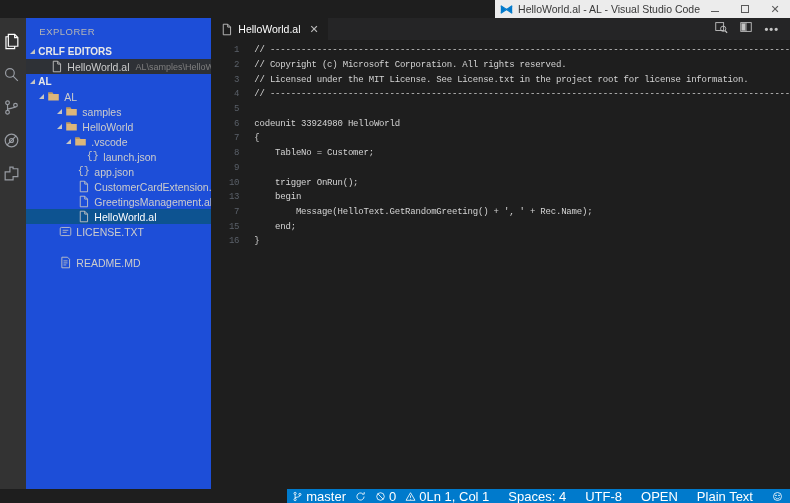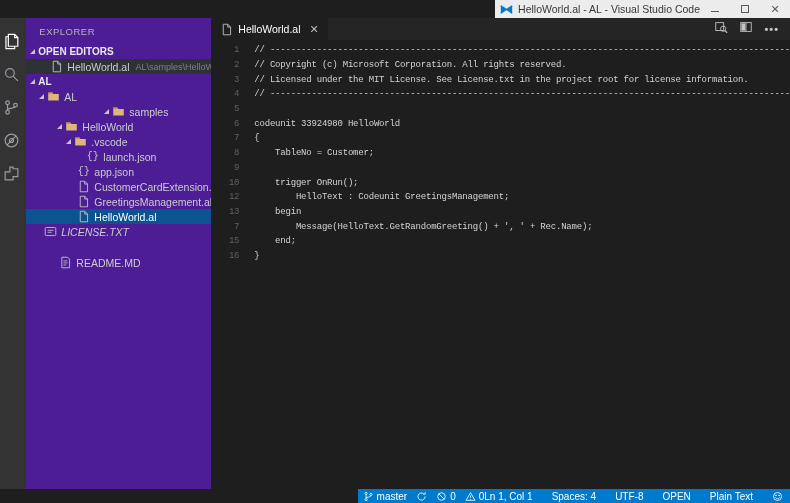--- a/index.html
+++ b/index.html
@@ -24,21 +24,21 @@
 
   
   .main { flex:1; display:flex; min-height:0; }
 
   
   .activitybar { width:30px; background:#333333; padding-top:7px; display:flex; flex-direction:column; align-items:center; flex:none; }
   .ab-item { width:30px; height:33px; display:flex; align-items:center; justify-content:center; }
   .ab-item svg { width:19px; height:19px; }
 
   
-  .sidebar { width:185px; background:#4c1d95; color:#cccccc; flex:none; overflow:hidden; }
+  .sidebar { width:185px; background:#1d4ed8; color:#cccccc; flex:none; overflow:hidden; }
   .sidebar-title { font-size:9.5px; color:#b5b5b5; letter-spacing:.5px; padding:8px 0 7px 13px; height:26px; }
   .section-header { height:15px; display:flex; align-items:center; padding-left:4px; font-size:10px; font-weight:bold; color:#e8e8e8; cursor:pointer; }
   .row { height:15px; display:flex; align-items:center; font-size:10.5px; cursor:pointer; white-space:nowrap; }
   .row.selected { background:#0d5391; color:#ffffff; }
   .row.open-ed { background:#2e3136; }
   .twisty { width:0; height:0; border-left:5px solid transparent; border-bottom:5px solid #c5c5c5; margin-right:3px; flex:none; }
   .twisty.space { border:none; width:8px; }
   .ficon { width:13px; height:13px; margin-right:4px; flex:none; display:flex; align-items:center; justify-content:center; }
   .ficon svg { width:13px; height:13px; }
   .ficon .brace { font-family:"Liberation Mono", monospace; font-size:10px; color:#c5c5c5; line-height:1; }
@@ -53,21 +53,21 @@
   .editor-actions { margin-left:auto; display:flex; align-items:center; gap:11px; padding-right:11px; }
   .editor-actions svg { width:14px; height:14px; }
   .ellipsis { color:#c5c5c5; font-size:11px; letter-spacing:1px; font-weight:bold; }
 
   .code { flex:1; padding-top:3px; font-family:"Liberation Mono","DejaVu Sans Mono",monospace; font-size:9px; letter-spacing:-0.2px; overflow:hidden; }
   .code-row { height:14.7px; display:flex; align-items:center; }
   .ln { width:28px; text-align:right; color:#5a6069; flex:none; }
   .code-text { padding-left:15px; white-space:pre; color:#d4d4d4; }
 
   
-  .statusbar { height:14px; background:#007acc; color:#ffffff; display:flex; align-items:center; font-size:10px; padding:0 7px 0 5px; flex:none; }
+  .statusbar { height:14px; background:#007acc; color:#ffffff; display:flex; align-items:center; font-size:13px; padding:0 7px 0 5px; flex:none; }
   .sb-left { display:flex; align-items:center; gap:9px; }
   .sb-right { margin-left:auto; display:flex; align-items:center; gap:19px; }
   .sb-item { display:flex; align-items:center; gap:3px; cursor:pointer; white-space:nowrap; }
   .sb-item svg { width:11px; height:11px; }
 </style>
 </head>
 <body>
 
 <div class="window">
 
@@ -127,21 +127,21 @@
             <path d="M4 10v10h10v-4h6V6h-6V4h-4v6z"></path>
           </svg>
         </div>
       </div>
 
     <div class="sidebar">
       <div class="sidebar-title">EXPLORER</div>
 
       <div class="section-header">
         <span class="twisty"></span>
-        <span>OPEN EDITORS</span>
+        <span>CRLF EDITORS</span>
       </div>
       <div id="open-editors">
           <div class="row open-ed" style="padding-left: 24px;">
             <span class="ficon">
               <svg viewBox="0 0 16 16">
                 <path d="M4 1.5h5.5L13 5v9.5H4z" fill="none" stroke="#c5c5c5" stroke-width="1.1"></path>
                 <path d="M9.5 1.5V5H13" fill="none" stroke="#c5c5c5" stroke-width="1.1"></path>
               </svg>
             </span>
             <span>HelloWorld.al</span>
@@ -157,21 +157,21 @@
           <div class="row" style="padding-left: 13px;">
             <span class="twisty"></span>
             <span class="ficon">
               <svg viewBox="0 0 16 16">
                 <path d="M1.5 3h5l1.5 2h6.5v8h-13z" fill="#dcb67a"></path>
                 <path d="M1.5 3h5l1 1.6h-6z" fill="#b28d52"></path>
               </svg>
             </span>
             <span>AL</span>
           </div>
-          <div class="row" style="padding-left: 31px; margin-left: 47px;">
+          <div class="row" style="padding-left: 31px;">
             <span class="twisty"></span>
             <span class="ficon">
               <svg viewBox="0 0 16 16">
                 <path d="M1.5 3h5l1.5 2h6.5v8h-13z" fill="#dcb67a"></path>
                 <path d="M1.5 3h5l1 1.6h-6z" fill="#b28d52"></path>
               </svg>
             </span>
             <span>samples</span>
           </div>
           <div class="row" style="padding-left: 31px;">
@@ -231,21 +231,21 @@
           <div class="row selected" style="padding-left: 40px;">
             <span class="twisty space"></span>
             <span class="ficon">
               <svg viewBox="0 0 16 16">
                 <path d="M4 1.5h5.5L13 5v9.5H4z" fill="none" stroke="#c5c5c5" stroke-width="1.1"></path>
                 <path d="M9.5 1.5V5H13" fill="none" stroke="#c5c5c5" stroke-width="1.1"></path>
               </svg>
             </span>
             <span>HelloWorld.al</span>
           </div>
-          <div class="row" style="padding-left: 7px; font-style: italic;">
+          <div class="row" style="padding-left: 22px;">
             <span class="twisty space"></span>
             <span class="ficon">
               <svg viewBox="0 0 16 16">
                 <rect x="1.5" y="3" width="13" height="10" rx="1.5" fill="none" stroke="#c5c5c5" stroke-width="1.1"></rect>
                 <path d="M4.5 6.5h7M4.5 9h5" stroke="#c5c5c5"></path>
               </svg>
             </span>
             <span>LICENSE.TXT</span>
           </div>
           <div class="row" style="padding-left: 22px; margin-top: 16px;">
@@ -326,24 +326,20 @@
           </div>
           <div class="code-row">
             <span class="ln">9</span>
             <span class="code-text"></span>
           </div>
           <div class="code-row">
             <span class="ln">10</span>
             <span class="code-text">    trigger OnRun();</span>
           </div>
           <div class="code-row">
-            <span class="ln">12</span>
-            <span class="code-text">        HelloText : Codeunit GreetingsManagement;</span>
-          </div>
-          <div class="code-row">
             <span class="ln">13</span>
             <span class="code-text">    begin</span>
           </div>
           <div class="code-row">
             <span class="ln">7</span>
             <span class="code-text">        Message(HelloText.GetRandomGreeting() + ', ' + Rec.Name);</span>
           </div>
           <div class="code-row">
             <span class="ln">15</span>
             <span class="code-text">    end;</span>

